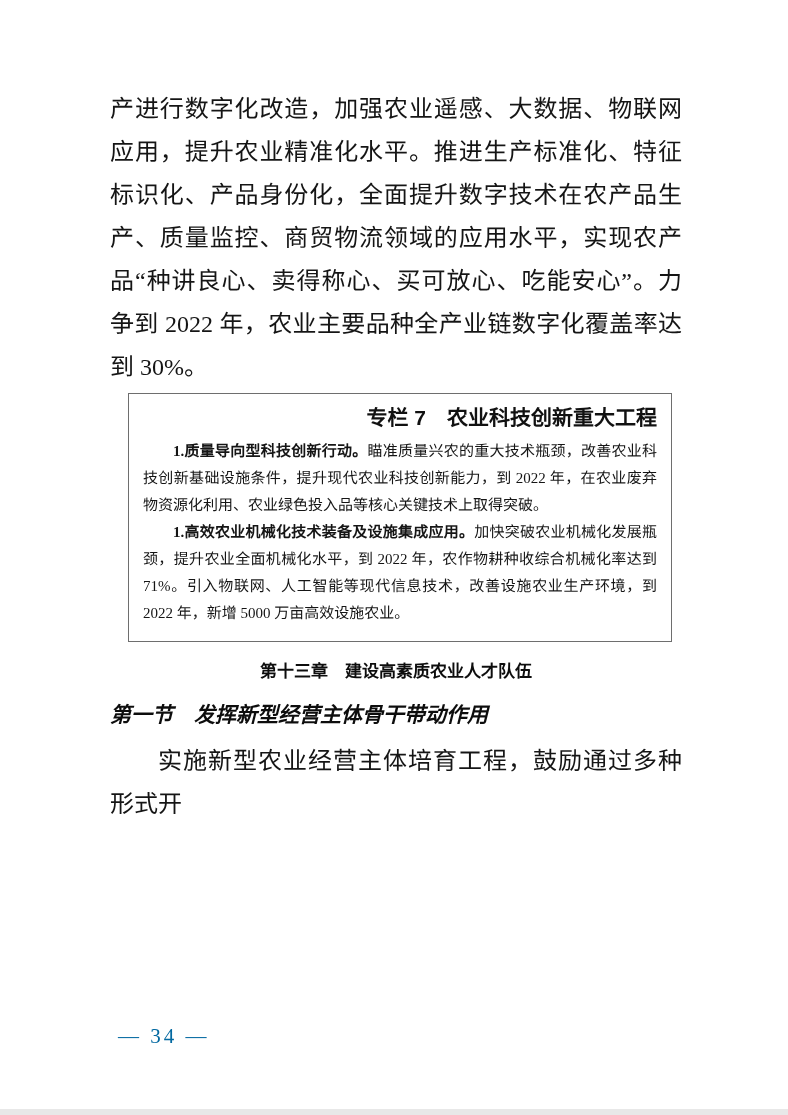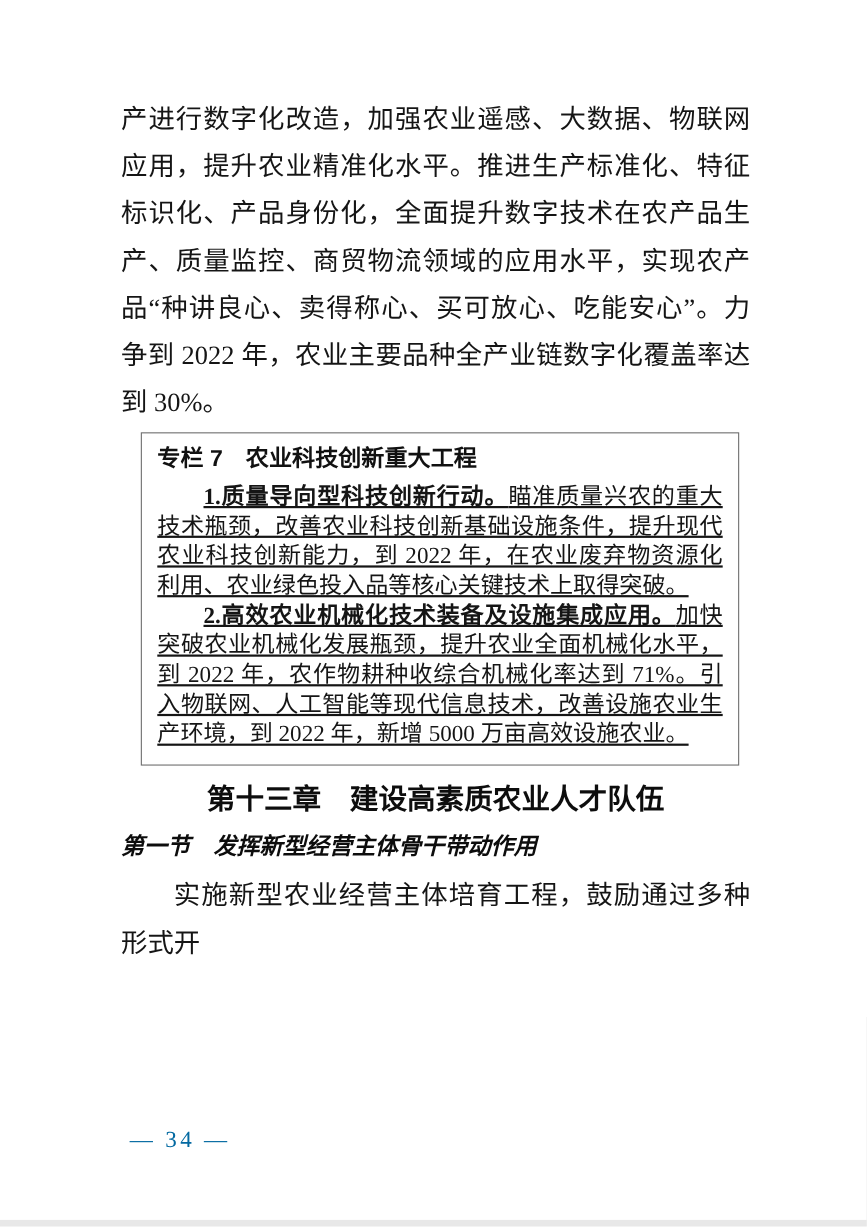--- a/index.html
+++ b/index.html
@@ -22,42 +22,41 @@
     margin: 0;
   }
   .callout {
     border: 1px solid #6e6e6e;
     margin: 4px 10px 0 18px;
     box-sizing: border-box;
     padding: 8px 14px 14px 14px;
     background: #ffffff;
   }
   .callout-title {
-    text-align: left;
+    text-align: right;
     font-family: "Liberation Sans", "DejaVu Sans", sans-serif;
     font-weight: bold;
     font-size: 21px;
     line-height: 32px;
     margin: 0 0 4px 0;
     color: #111111;
   }
   .callout-item {
-    font-size: 21px;
+    font-size: 15px;
     line-height: 27px;
     text-align: justify;
     text-indent: 2em;
     margin: 0;
-    text-decoration: underline;
   }
   .callout-item .lead { font-weight: bold; }
   .chapter-heading {
     text-align: center;
     font-family: "Liberation Sans", "DejaVu Sans", sans-serif;
     font-weight: bold;
-    font-size: 26px;
+    font-size: 17px;
     line-height: 32px;
     margin: 14px 0 0 0;
     color: #0d0d0d;
   }
   .section-heading {
     text-align: left;
     font-weight: bold;
     font-style: italic;
     font-size: 21px;
     line-height: 30px;
@@ -87,21 +86,21 @@
 <div class="page">
 
   <p class="para">产进行数字化改造，加强农业遥感、大数据、物联网应用，提升农业精准化水平。推进生产标准化、特征标识化、产品身份化，全面提升数字技术在农产品生产、质量监控、商贸物流领域的应用水平，实现农产品“种讲良心、卖得称心、买可放心、吃能安心”。力争到 2022 年，农业主要品种全产业链数字化覆盖率达到 30%。</p>
 
   <div class="callout">
     <div class="callout-title">专栏 7　农业科技创新重大工程</div>
 
     <p class="callout-item"><span class="lead">1.质量导向型科技创新行动。</span><span>瞄准质量兴农的重大技术瓶颈，改善农业科技创新基础设施条件，提升现代农业科技创新能力，到 2022 年，在农业废弃物资源化利用、农业绿色投入品等核心关键技术上取得突破。</span></p>
 
 
-    <p class="callout-item"><span class="lead">2.高效农业机械化技术装备及设施集成应用。</span><span>加快突破农业机械化发展瓶颈，提升农业全面机械化水平，到 2022 年，农作物耕种收综合机械化率达到 71%。引入物联网、人工智能等现代信息技术，改善设施农业生产环境，到 2022 年，新增 5000 万亩高效设施农业。</span></p>
+    <p class="callout-item"><span class="lead">1.高效农业机械化技术装备及设施集成应用。</span><span>加快突破农业机械化发展瓶颈，提升农业全面机械化水平，到 2022 年，农作物耕种收综合机械化率达到 71%。引入物联网、人工智能等现代信息技术，改善设施农业生产环境，到 2022 年，新增 5000 万亩高效设施农业。</span></p>
 
   </div>
 
   <h2 class="chapter-heading">第十三章　建设高素质农业人才队伍</h2>
 
   <h3 class="section-heading">第一节　发挥新型经营主体骨干带动作用</h3>
 
   <p class="closing-para">实施新型农业经营主体培育工程，鼓励通过多种形式开</p>
 
   <div class="page-number">— 34 —</div>

